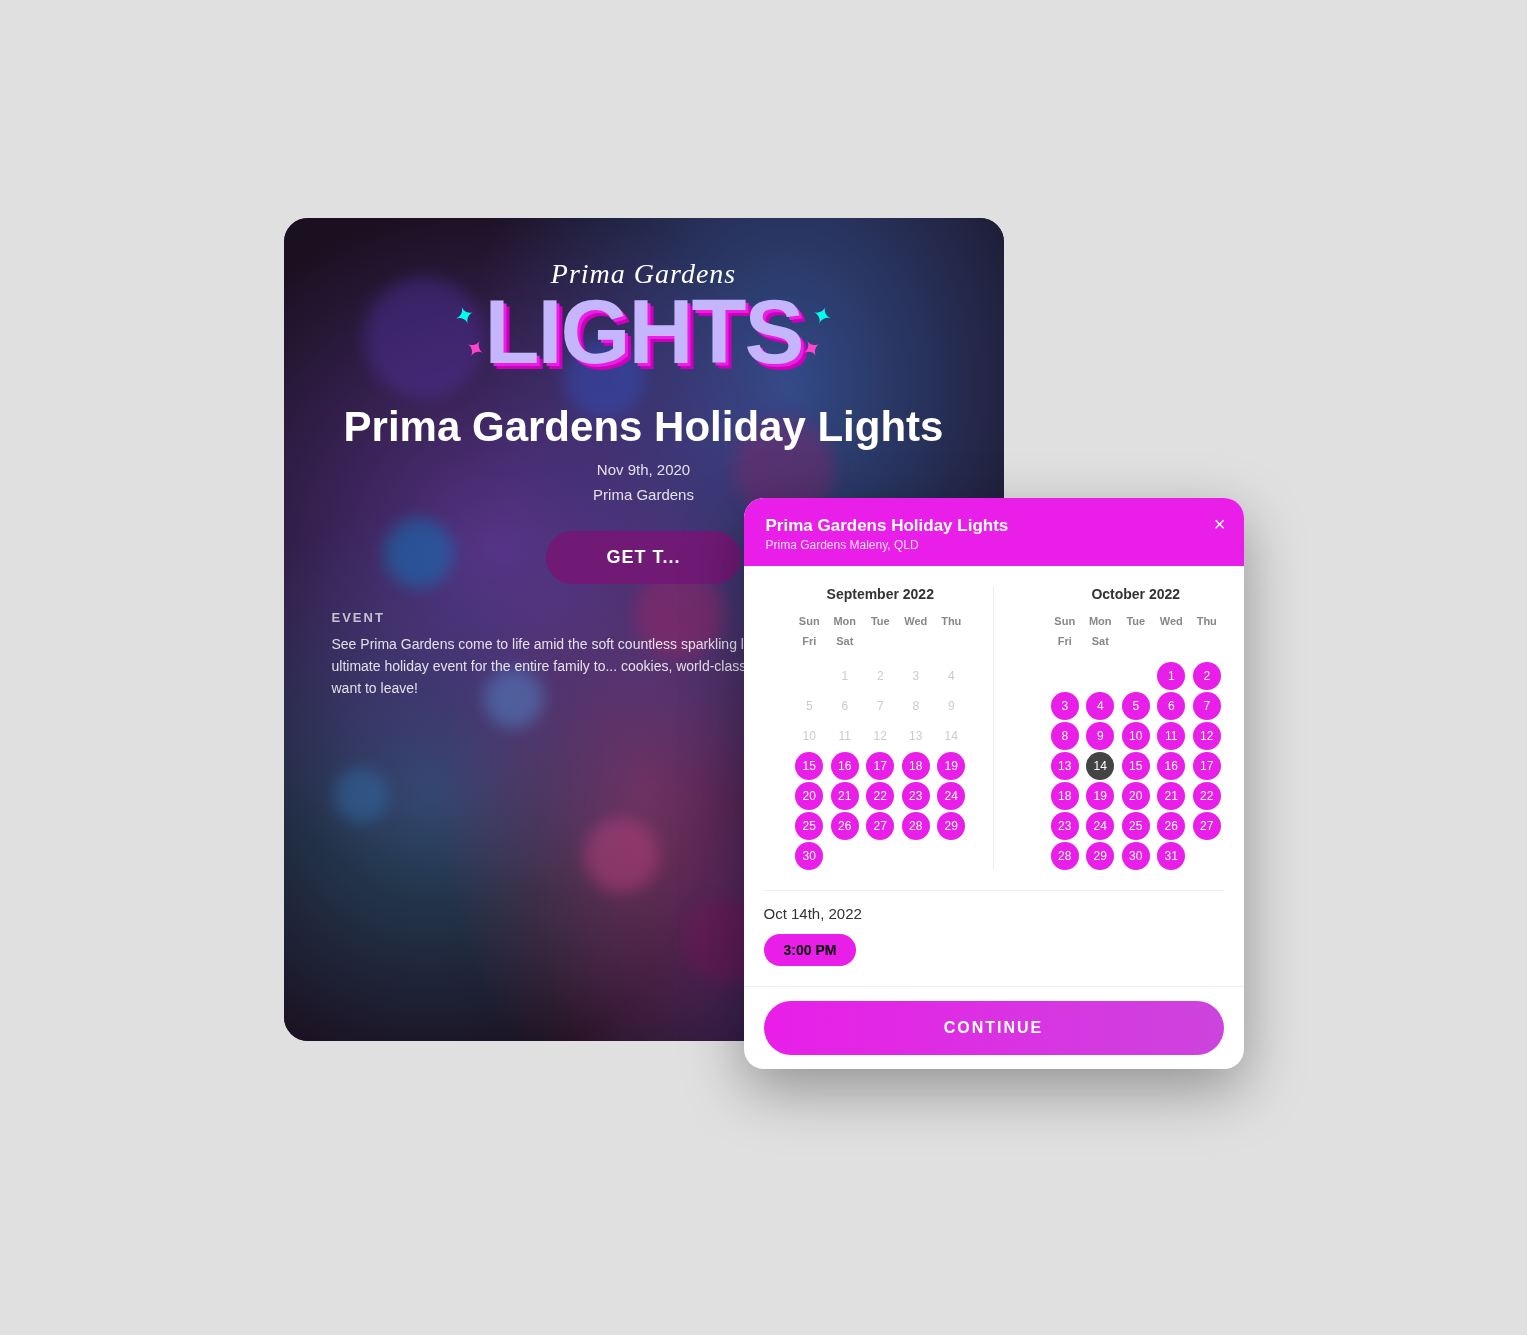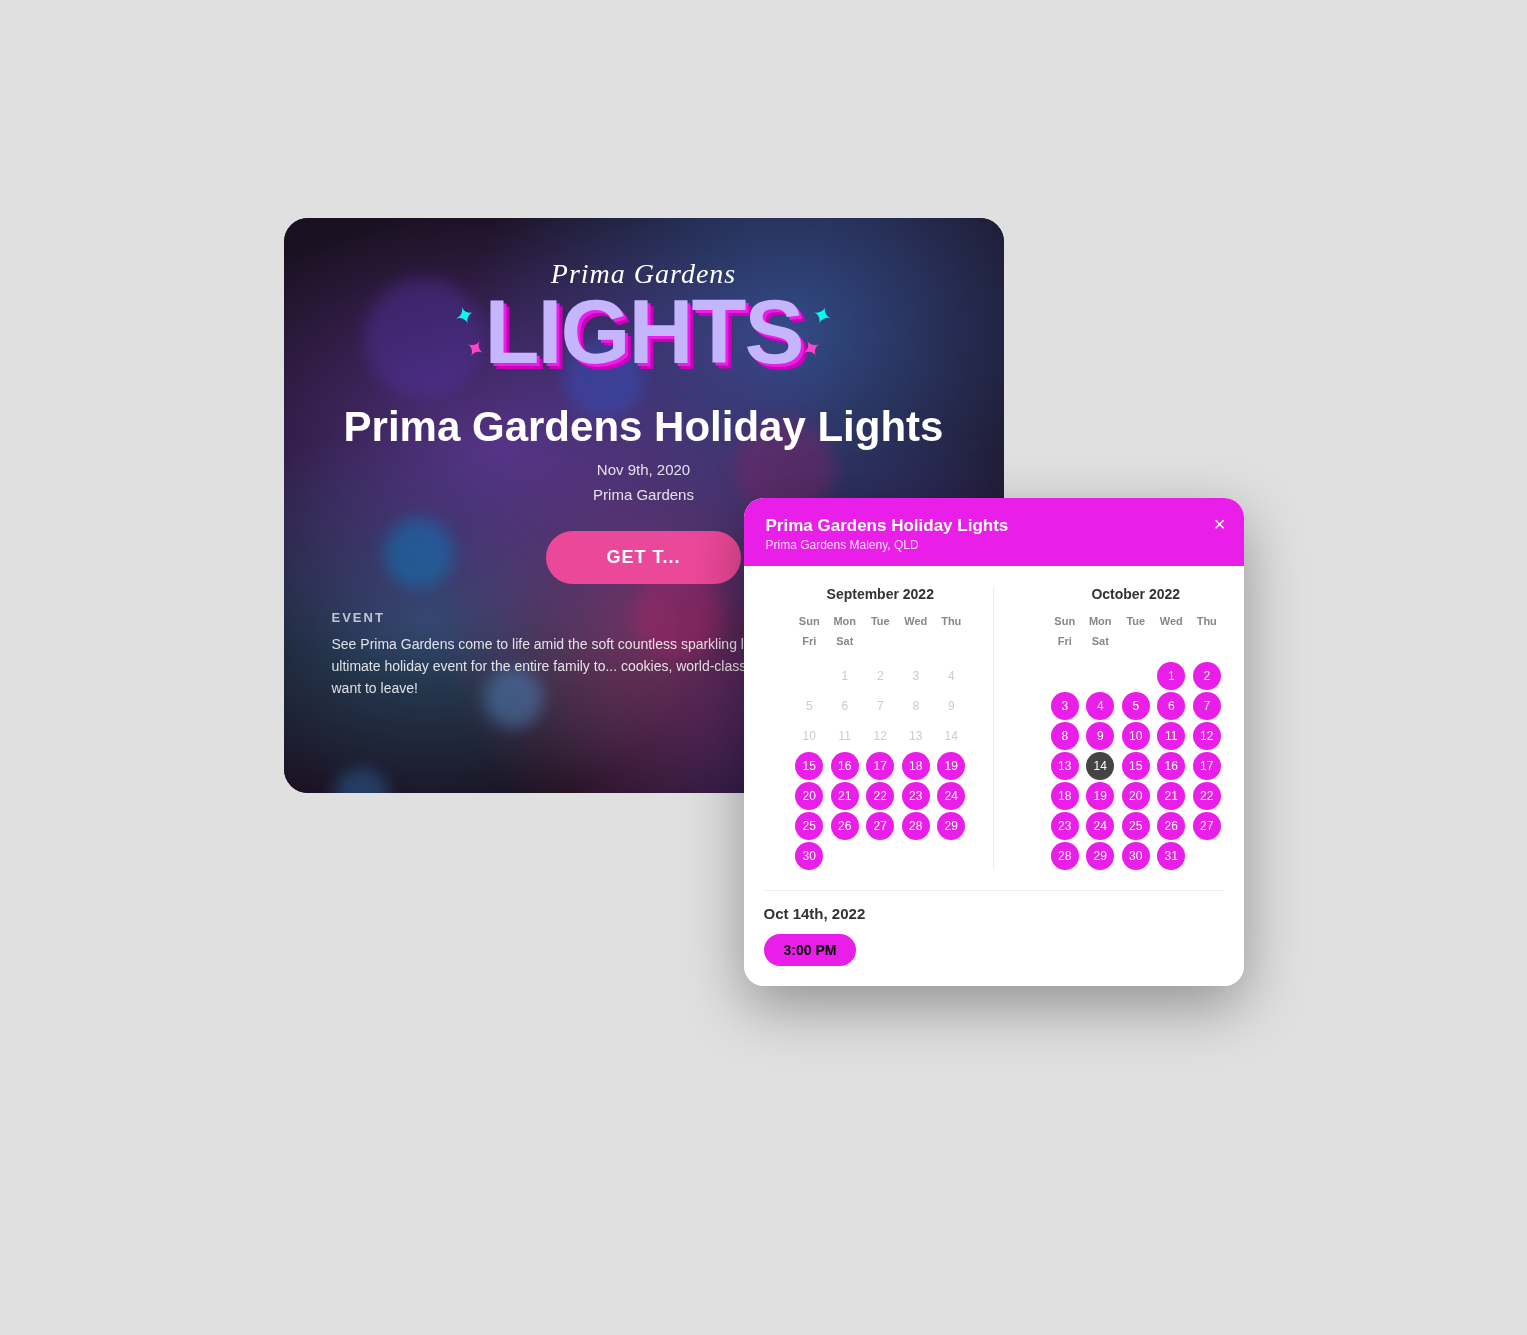--- a/index.html
+++ b/index.html
@@ -15,21 +15,21 @@
       position: relative;
       width: 960px;
       height: 900px;
     }
     
     .event-card {
       position: absolute;
       top: 0;
       left: 0;
       width: 720px;
-      height: 575px;
+      height: 823px;
       border-radius: 24px;
       overflow: hidden;
       background: #1a1a2e;
     }
     .event-card-bg {
       position: absolute;
       inset: 0;
       background: radial-gradient(ellipse at 30% 40%, rgba(100,60,160,0.8) 0%, transparent 50%),
                   radial-gradient(ellipse at 70% 20%, rgba(60,100,180,0.7) 0%, transparent 45%),
                   radial-gradient(ellipse at 50% 70%, rgba(180,60,100,0.5) 0%, transparent 40%),
@@ -104,21 +104,21 @@
     }
     .event-meta {
       font-size: 15px;
       color: rgba(255,255,255,0.85);
       margin: 8px 0;
       z-index: 2;
       position: relative;
     }
     .get-tickets-btn {
       display: inline-block;
-      background: #ec4899;
+      background: #701a75;
       color: white;
       font-size: 18px;
       font-weight: 700;
       padding: 16px 60px;
       border-radius: 50px;
       border: none;
       cursor: pointer;
       margin: 16px 0;
       position: relative;
       z-index: 2;
@@ -239,21 +239,21 @@
       background: #444;
       color: white;
       border-radius: 50%;
     }
     .cal-day.inactive {
       color: #ccc;
       cursor: default;
     }
     .selected-date-label {
       font-size: 15px;
-      font-weight: 700;
+      font-weight: 400;
       color: #333;
       margin-bottom: 12px;
     }
     .time-slot {
       display: inline-block;
       background: #e91ee8;
       color: #000000;
       font-size: 14px;
       font-weight: 600;
       padding: 8px 20px;
@@ -453,14 +453,17 @@
           </div>
         </div>
       </div>
 
       <div style="border-top: 1px solid #eee; padding-top: 14px;">
         <div class="selected-date-label">Oct 14th, 2022</div>
         <button class="time-slot">3:00 PM</button>
       </div>
     </div>
 
+    <div class="modal-footer">
+      <button class="continue-btn">CONTINUE</button>
+    </div>
   </div>
 </div>
 
 </body></html>

